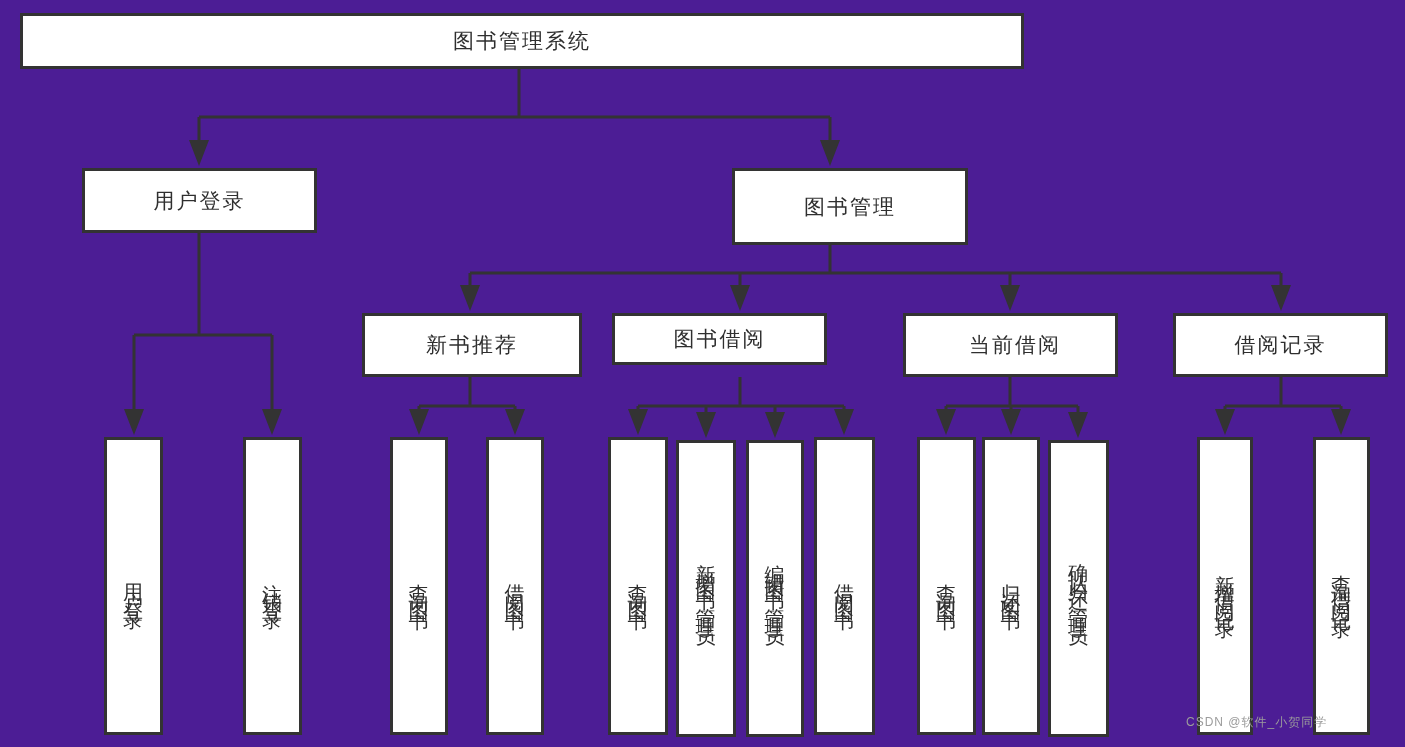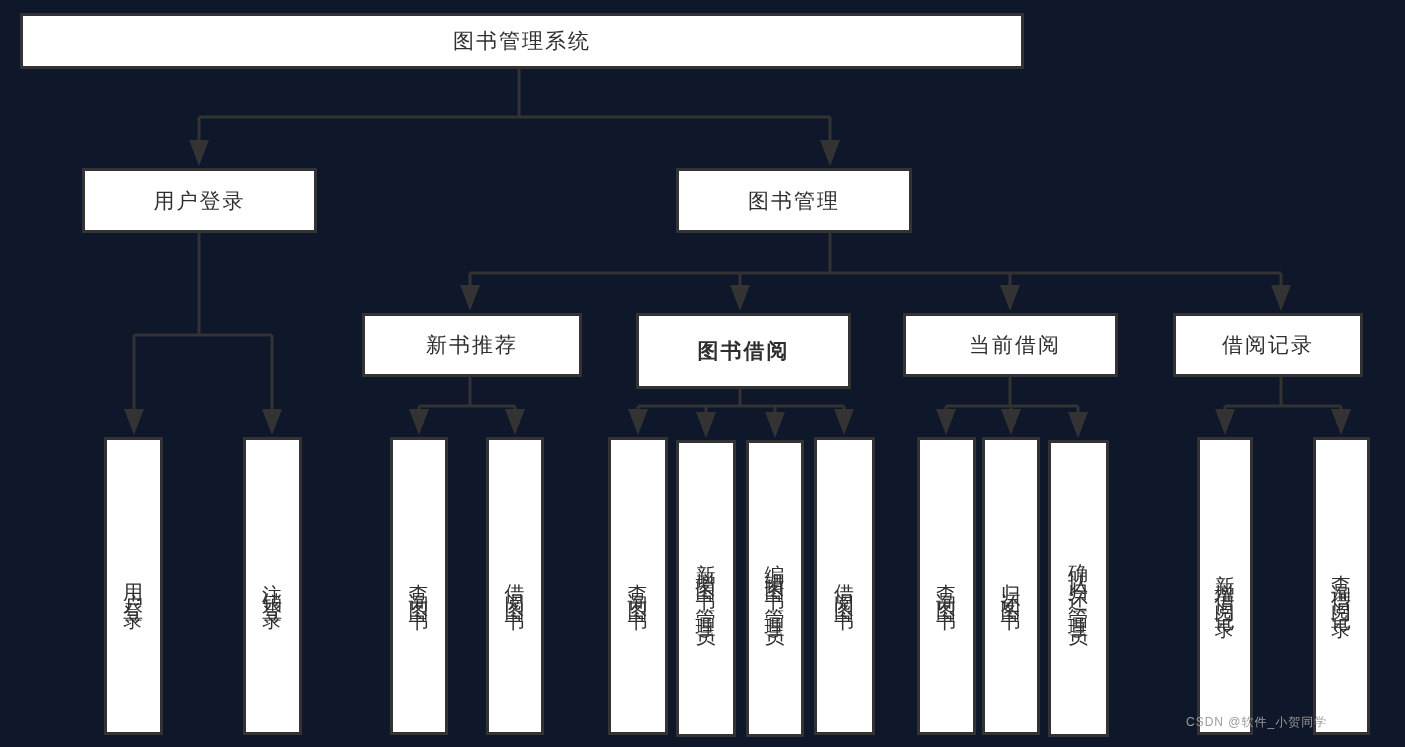--- a/index.html
+++ b/index.html
@@ -1,20 +1,20 @@
 <!DOCTYPE html>
 <html><head>
 <meta charset="utf-8">
 <style>
   html, body { margin: 0; padding: 0; background: #ffffff; }
   .canvas {
     position: relative;
     width: 1405px;
     height: 747px;
-    background: #0f172a;
+    background: #4c1d95;
     font-family: "Liberation Sans", sans-serif;
     color: #2f2f2f;
     overflow: hidden;
   }
   svg.connectors {
     position: absolute;
     left: 0; top: 0;
     z-index: 0;
   }
   .node {
@@ -79,34 +79,34 @@
              M1331 409 h20 L1341 435 Z" fill="#333333" stroke="none"></path>
   </svg>
 
   <div class="node" style="left:20px; top:13px; width:1004px; height:56px;">
     <span class="h-label">图书管理系统</span>
   </div>
 
   <div class="node" style="left:82px; top:168px; width:235px; height:65px;">
     <span class="h-label">用户登录</span>
   </div>
-  <div class="node" style="left:676px; top:168px; width:236px; height:65px;">
+  <div class="node" style="left:732px; top:168px; width:236px; height:77px;">
     <span class="h-label">图书管理</span>
   </div>
 
   <div class="node" style="left:362px; top:313px; width:220px; height:64px;">
     <span class="h-label">新书推荐</span>
   </div>
-  <div class="node" style="left:636px; top:313px; width:215px; height:76px;font-weight:bold;">
+  <div class="node" style="left:612px; top:313px; width:215px; height:52px;">
     <span class="h-label">图书借阅</span>
   </div>
   <div class="node" style="left:903px; top:313px; width:215px; height:64px;padding-left:9px;">
     <span class="h-label">当前借阅</span>
   </div>
-  <div class="node" style="left:1173px; top:313px; width:190px; height:64px;">
+  <div class="node" style="left:1173px; top:313px; width:215px; height:64px;">
     <span class="h-label">借阅记录</span>
   </div>
 
   <div class="node leaf" style="left:104px; top:437px; width:59px; height:298px;">
     <span class="v-label">用户登录</span>
   </div>
   <div class="node leaf" style="left:243px; top:437px; width:59px; height:298px;">
     <span class="v-label">注销登录</span>
   </div>
 

